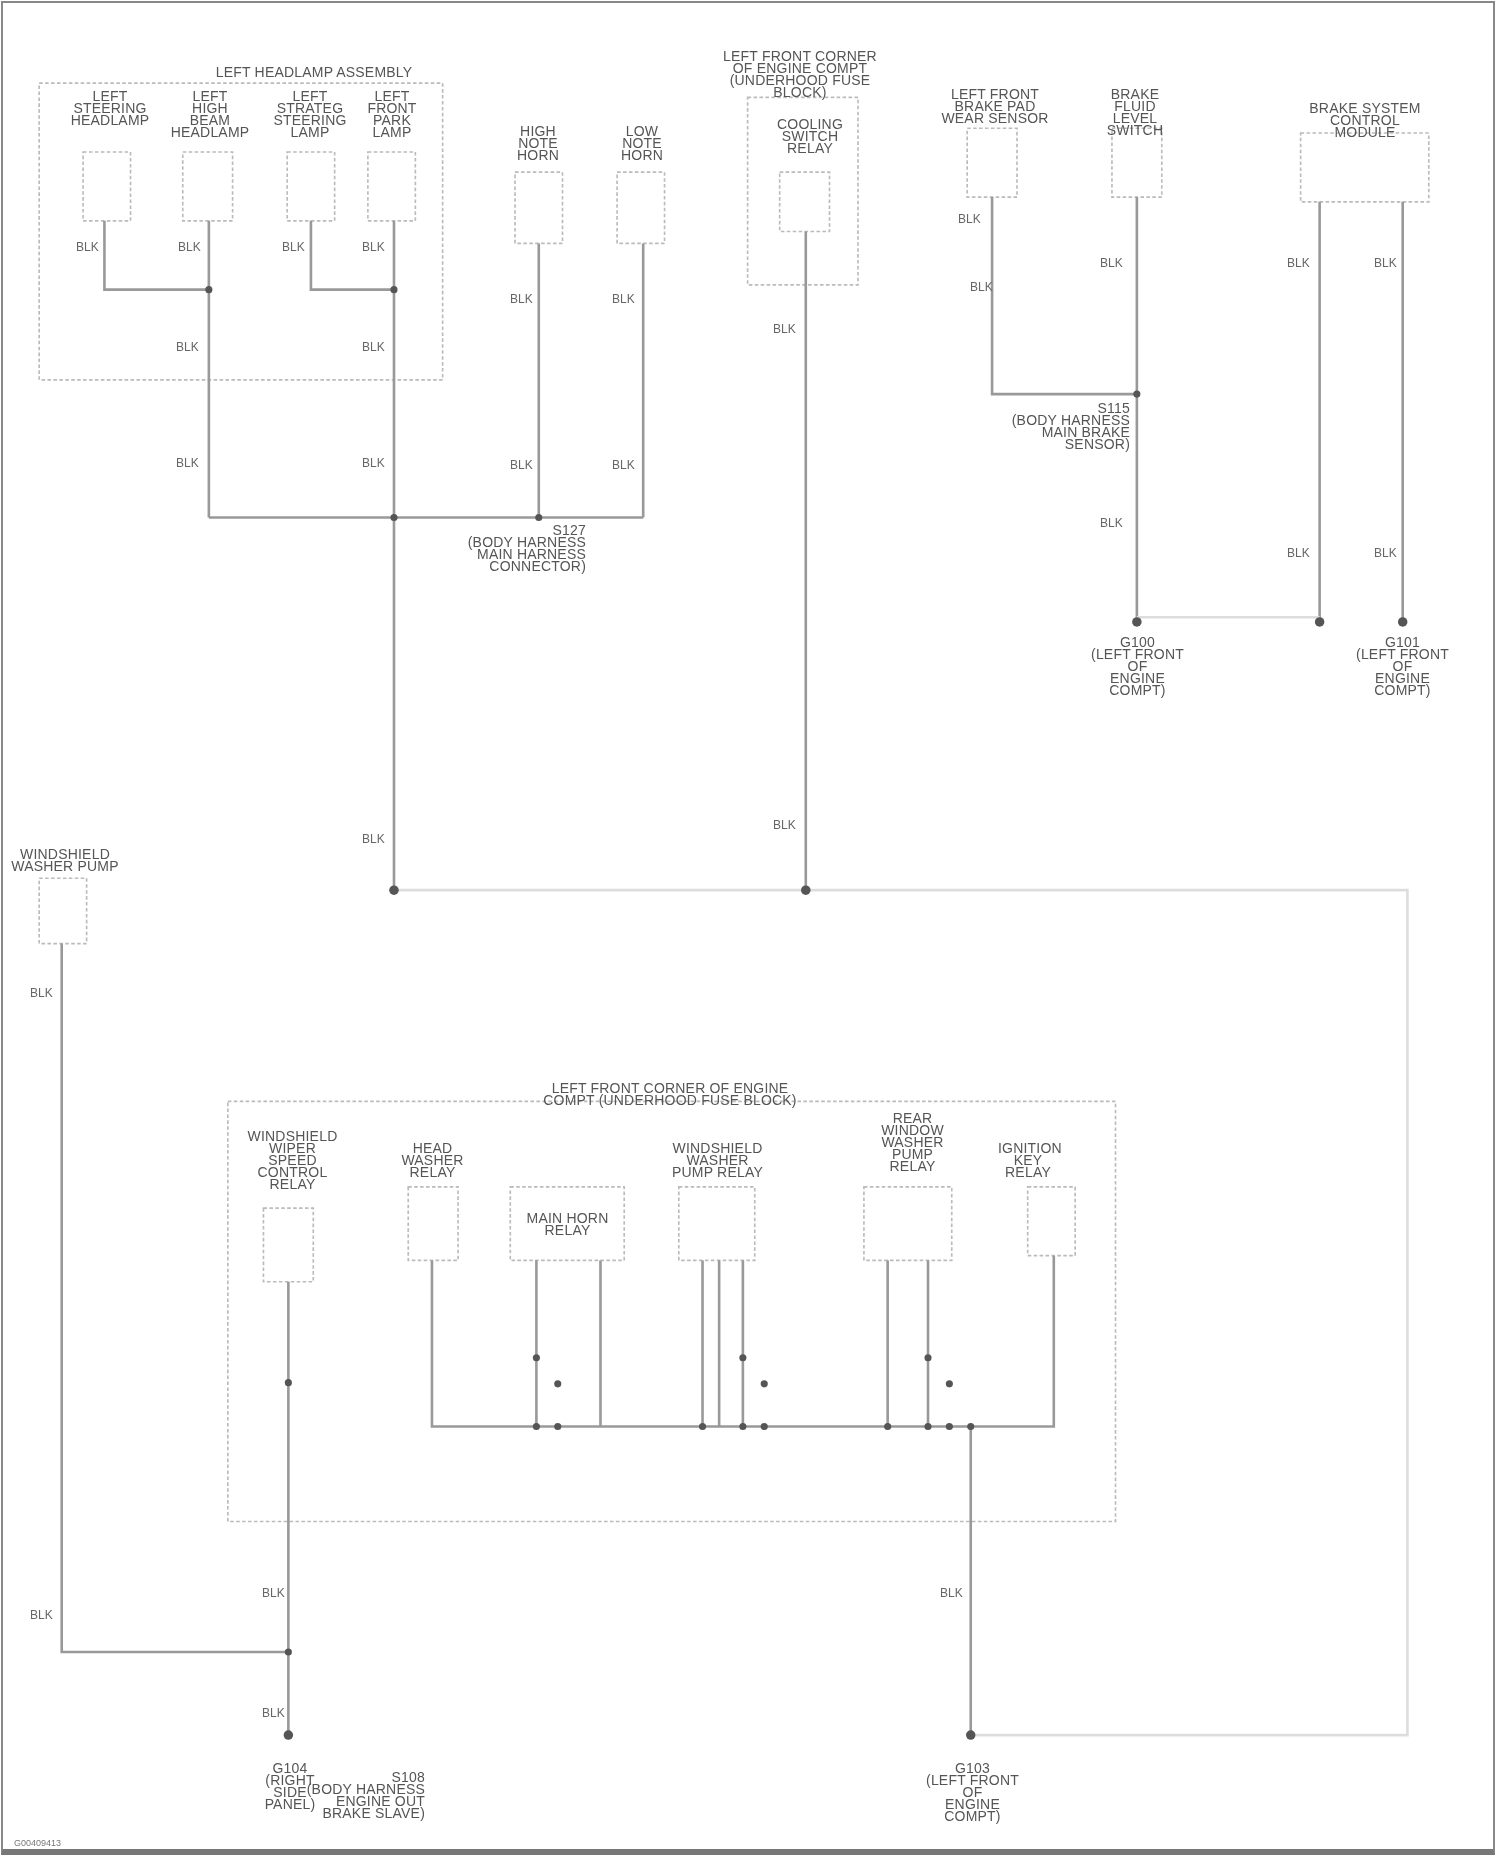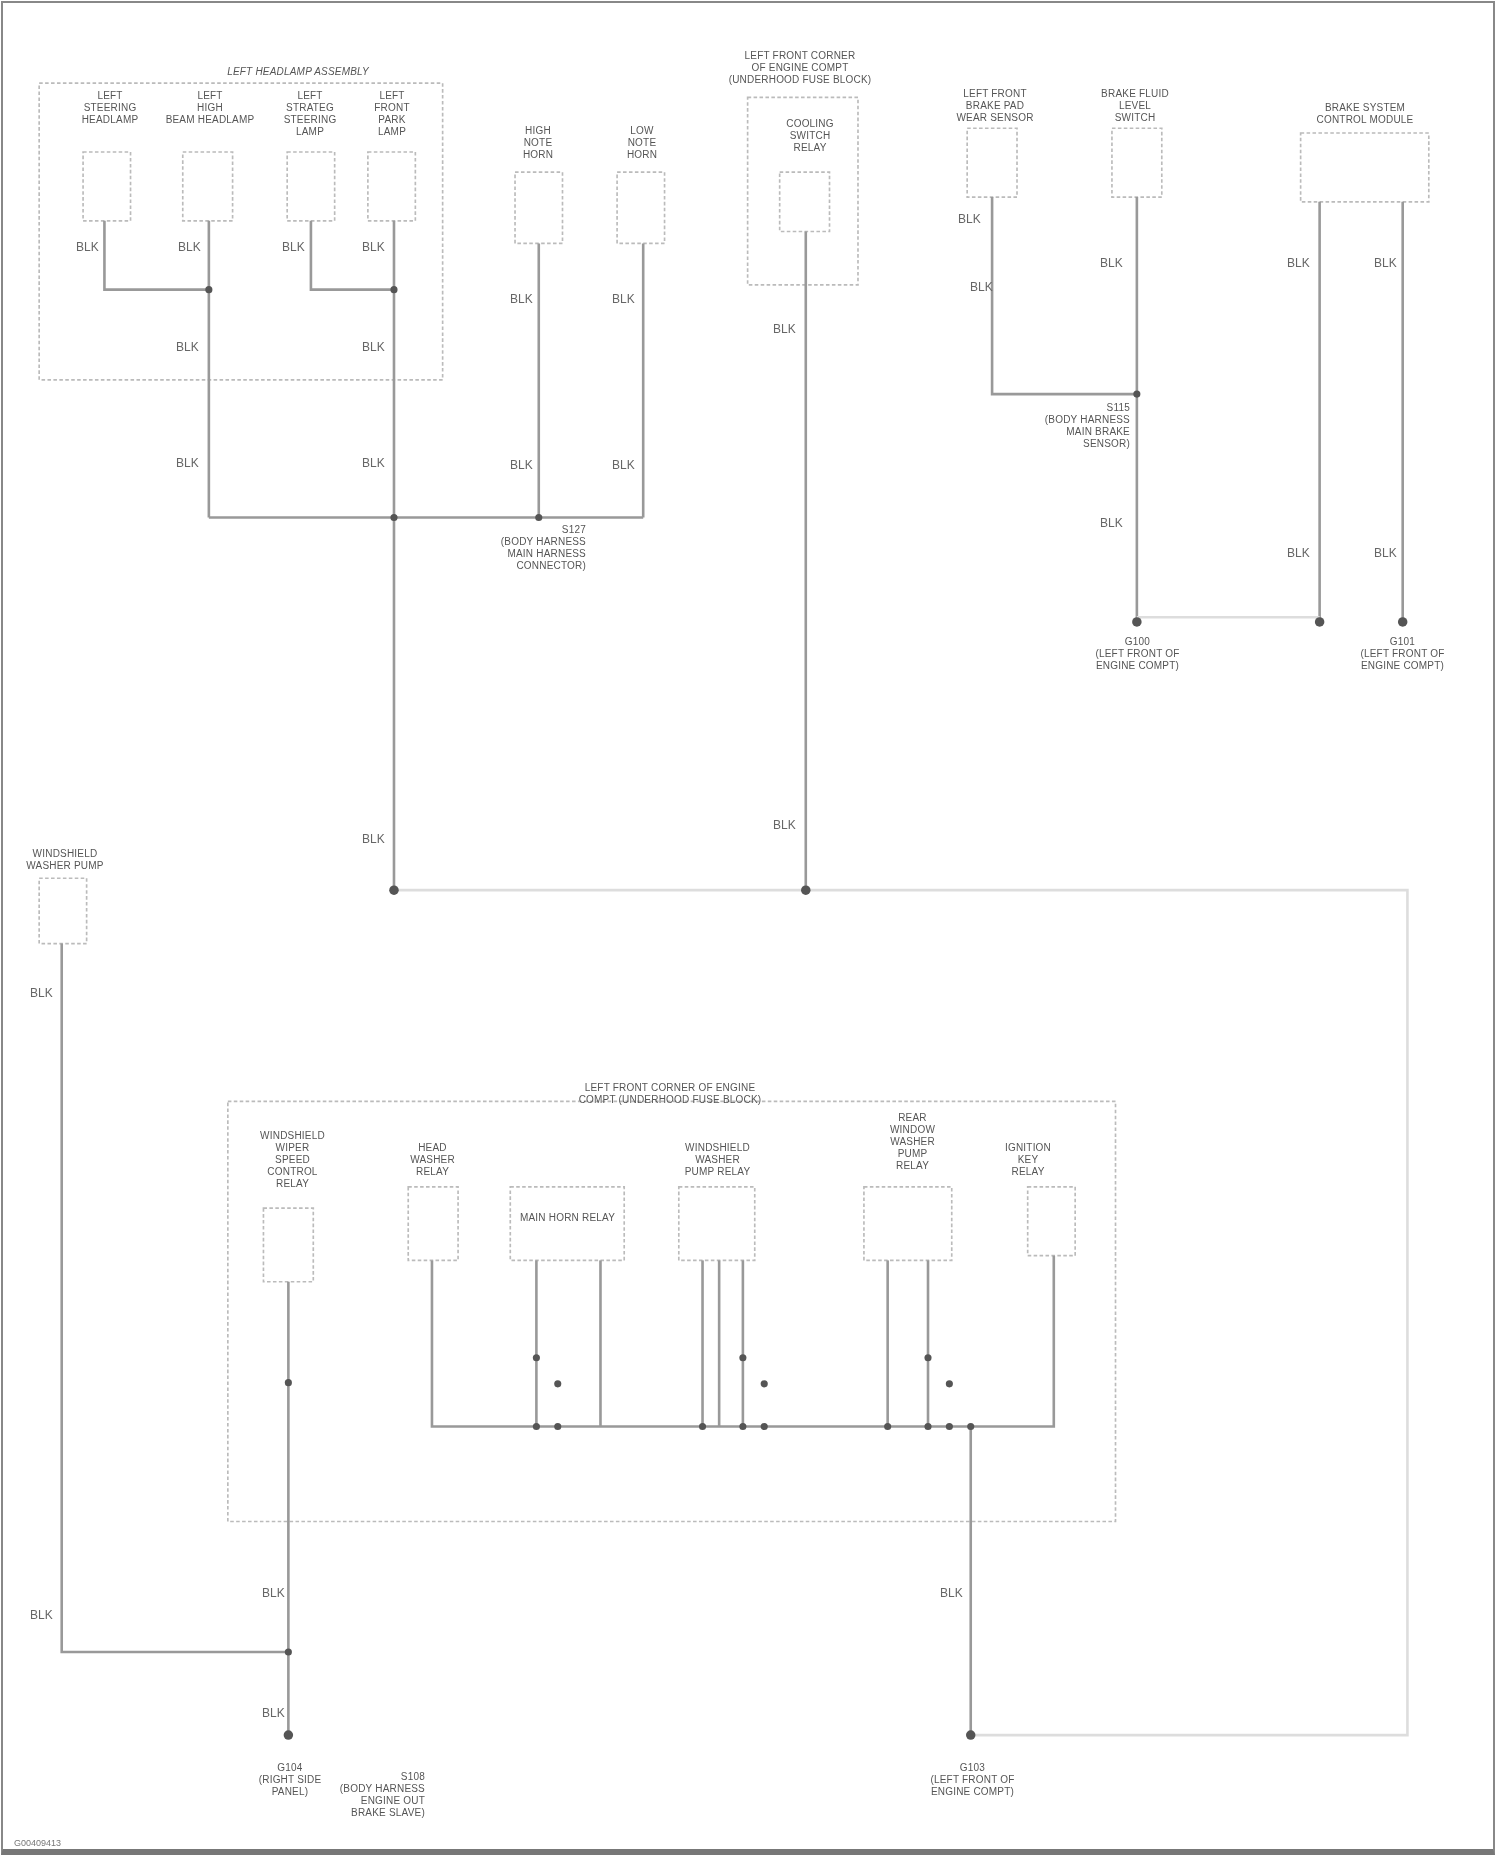--- a/index.html
+++ b/index.html
@@ -1,19 +1,19 @@
 <!DOCTYPE html>
 <html><head>
 <meta charset="utf-8">
 <style>
   html,body{margin:0;padding:0;background:#fff;}
   body{width:1500px;height:1861px;position:relative;overflow:hidden;font-family:"Liberation Sans",sans-serif;}
   #frame{position:absolute;left:1px;top:1px;width:1494px;height:1854px;border:2px solid #888;border-bottom:6px solid #777;box-sizing:border-box;}
   svg#wires{position:absolute;left:0;top:0;}
-  .lbl{position:absolute;font-size:10px;line-height:12px;color:#555;text-align:center;white-space:pre-line;text-transform:uppercase;letter-spacing:0.2px;}
+  .lbl{position:absolute;font-size:14px;line-height:12px;color:#555;text-align:center;white-space:pre-line;text-transform:uppercase;letter-spacing:0.2px;}
   .lbl.left{text-align:right;}
   .wl{position:absolute;font-size:12px;color:#666;}
   #footer{position:absolute;left:14px;top:1838px;font-size:9px;color:#777;}
 </style>
 </head>
 <body>
 
 <div id="frame"></div>
 
 <svg id="wires" width="1500" height="1861" viewBox="0 0 1264 1568">
@@ -99,21 +99,21 @@
       <circle cx="644" cy="1202" r="3"></circle>
     <circle cx="748" cy="1202" r="3"></circle>
       <circle cx="782" cy="1144" r="3"></circle>
     <circle cx="800" cy="1166" r="3"></circle>
       <circle cx="782" cy="1202" r="3"></circle>
       <circle cx="800" cy="1202" r="3"></circle>
     <circle cx="818" cy="1202" r="3"></circle>
   </g>
 </svg>
 
-<div class="lbl" style="left:168px;top:66px;width:260px;font-style:italic;">LEFT HEADLAMP ASSEMBLY</div>
+<div class="lbl" style="left:184px;top:66px;width:260px;">LEFT HEADLAMP ASSEMBLY</div>
 <div class="lbl" style="left:710px;top:50px;width:180px;">LEFT FRONT CORNER
 OF ENGINE COMPT
 (UNDERHOOD FUSE BLOCK)</div>
 <div class="lbl" style="left:520px;top:1070px;width:300px;margin-top:12px;">LEFT FRONT CORNER OF ENGINE
 COMPT (UNDERHOOD FUSE BLOCK)</div>
 
 <div class="lbl" style="left:70px;top:90px;width:80px;">LEFT
 STEERING
 HEADLAMP</div>
 <div class="lbl" style="left:150px;top:90px;width:120px;">LEFT

